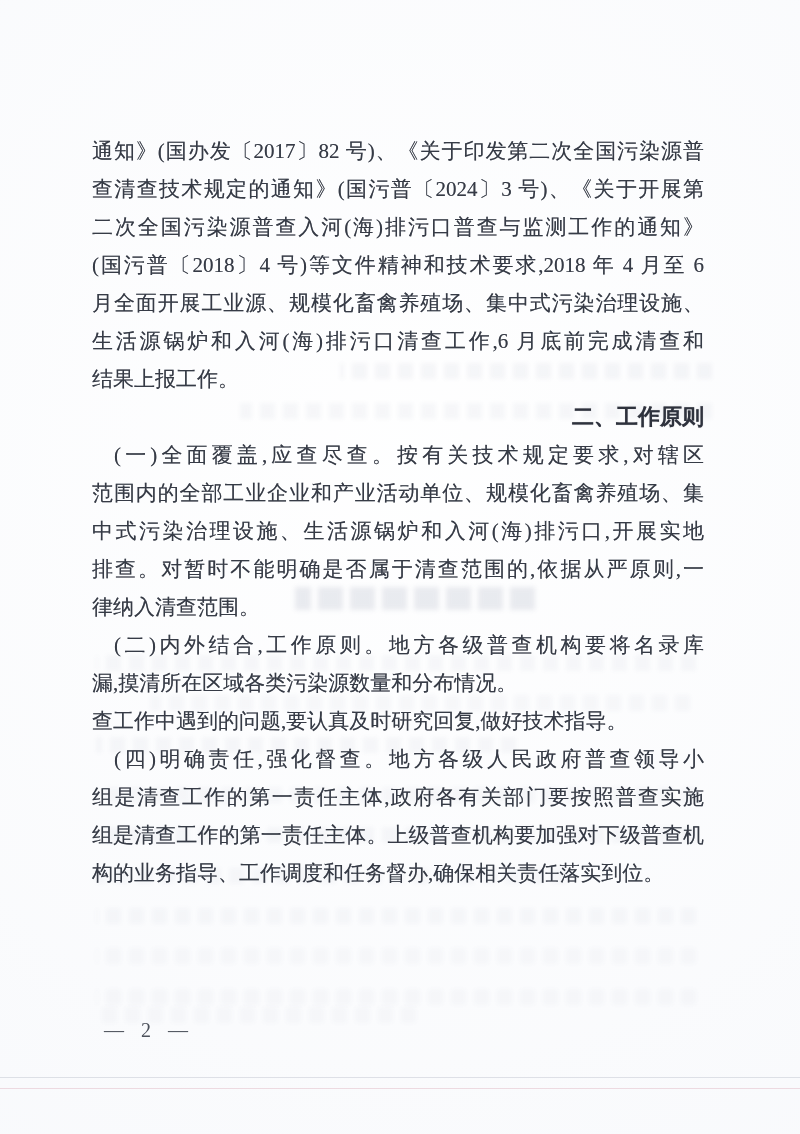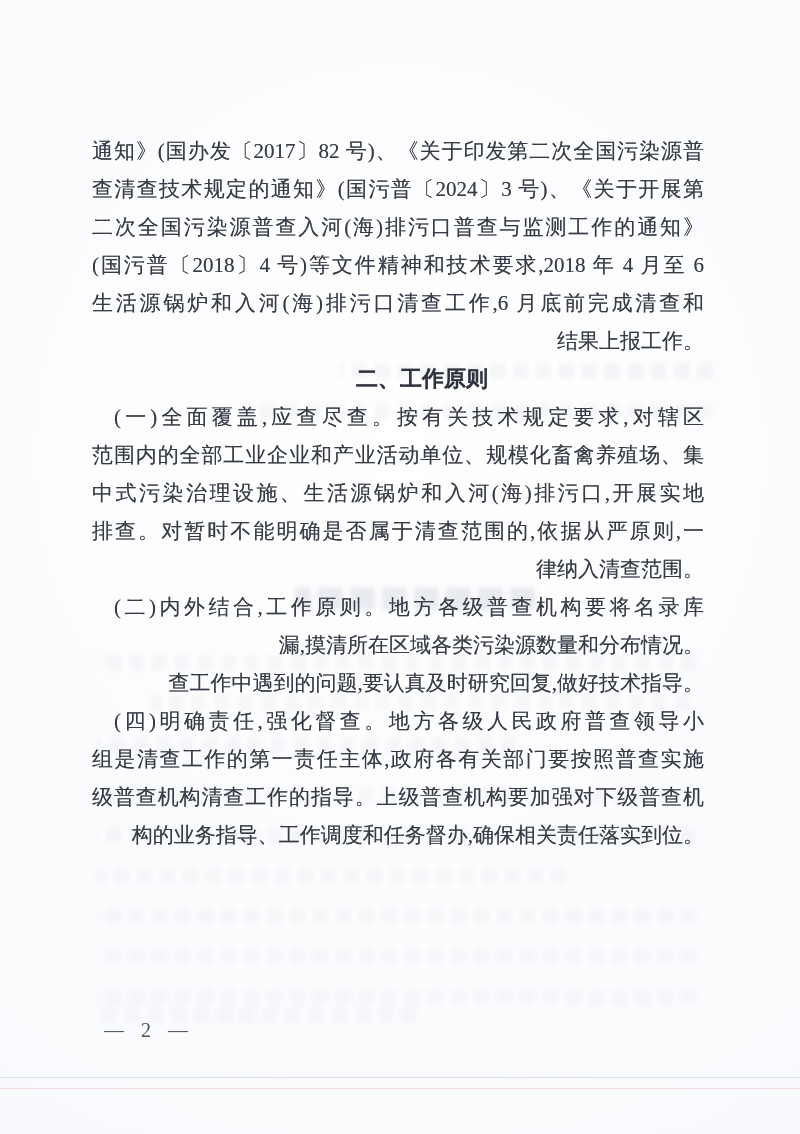--- a/index.html
+++ b/index.html
@@ -36,31 +36,31 @@
     color: #363b46;
     letter-spacing: 0;
     white-space: normal;
     text-shadow: 0 0 0.6px rgba(54,59,70,0.55);
   }
   .line.fill {
     text-align: justify;
     text-align-last: justify;
   }
   .line.end {
-    text-align: right;
+    text-align: left;
   }
   .line.indent {
     padding-left: 22px;
   }
   .line.heading {
     font-weight: bold;
     padding-left: 48px;
     font-size: 22px;
     color: #2e323d;
-    text-align: center;
+    text-align: right;
     text-shadow: 0 0 0.7px rgba(46,50,61,0.6);
   }
   
   .footer {
     position: absolute;
     left: 104px;
     top: 1016px;
     height: 28px;
     line-height: 28px;
     font-size: 20px;
@@ -114,34 +114,35 @@
   <div class="bleed row" style="left:96px;  top:908px; width:600px; opacity:.07;"></div>
   <div class="bleed row" style="left:96px;  top:948px; width:600px; opacity:.06;"></div>
   <div class="bleed row" style="left:96px;  top:989px; width:600px; opacity:.06;"></div>
   <div class="bleed row" style="left:96px;  top:1007px; width:320px; opacity:.06;"></div>
 
   <div class="textblock">
     <div class="line fill">通知》(国办发〔2017〕82 号)、《关于印发第二次全国污染源普</div>
     <div class="line fill">查清查技术规定的通知》(国污普〔2024〕3 号)、《关于开展第</div>
     <div class="line fill">二次全国污染源普查入河(海)排污口普查与监测工作的通知》</div>
     <div class="line fill">(国污普〔2018〕4 号)等文件精神和技术要求,2018 年 4 月至 6</div>
+    <div class="line fill">月全面开展工业源、规模化畜禽养殖场、集中式污染治理设施、</div>
     <div class="line fill">生活源锅炉和入河(海)排污口清查工作,6 月底前完成清查和</div>
     <div class="line end">结果上报工作。</div>
     <div class="line heading">二、工作原则</div>
     <div class="line fill indent">(一)全面覆盖,应查尽查。按有关技术规定要求,对辖区</div>
     <div class="line fill">范围内的全部工业企业和产业活动单位、规模化畜禽养殖场、集</div>
     <div class="line fill">中式污染治理设施、生活源锅炉和入河(海)排污口,开展实地</div>
     <div class="line fill">排查。对暂时不能明确是否属于清查范围的,依据从严原则,一</div>
     <div class="line end">律纳入清查范围。</div>
     <div class="line fill indent">(二)内外结合,工作原则。地方各级普查机构要将名录库</div>
     <div class="line end">漏,摸清所在区域各类污染源数量和分布情况。</div>
     <div class="line end">查工作中遇到的问题,要认真及时研究回复,做好技术指导。</div>
     <div class="line fill indent">(四)明确责任,强化督查。地方各级人民政府普查领导小</div>
     <div class="line fill">组是清查工作的第一责任主体,政府各有关部门要按照普查实施</div>
-    <div class="line fill">级普查机构清查工作的指导。上级普查机构要加强对下级普查机</div>
+    <div class="line fill">组是清查工作的第一责任主体。上级普查机构要加强对下级普查机</div>
     <div class="line end">构的业务指导、工作调度和任务督办,确保相关责任落实到位。</div>
   </div>
 
   <div class="footer">— 2 —</div>
 
   <div class="scanline gray"></div>
   <div class="scanline pink"></div>
 
 </div>
 

